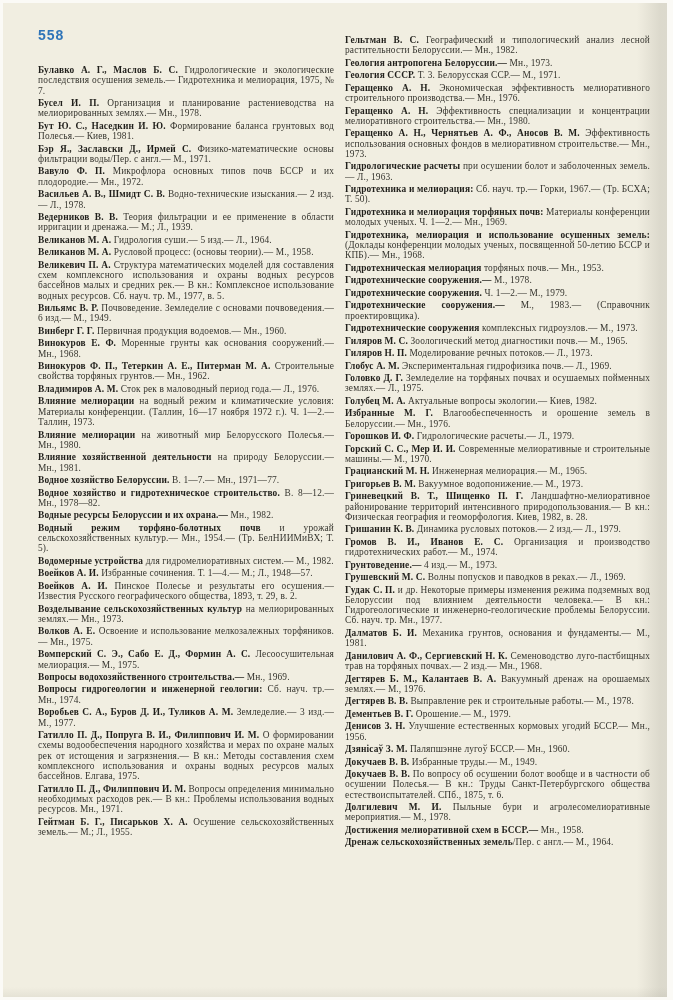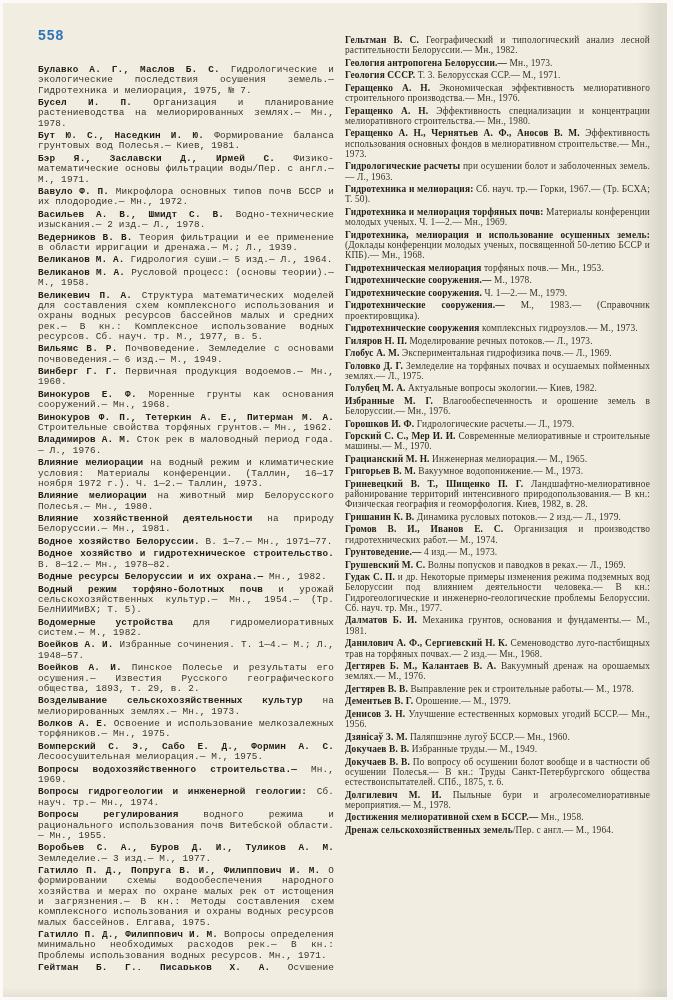--- a/index.html
+++ b/index.html
@@ -25,21 +25,21 @@
   .page-number{
     position:absolute;left:35px;top:24px;
     font-family:"Liberation Sans","DejaVu Sans",sans-serif;
     font-weight:bold;font-size:14px;letter-spacing:1px;color:#2f74b8;
   }
   .col{
     position:absolute;overflow:hidden;
     font-size:9.4px;line-height:10.3px;letter-spacing:0.15px;
     color:#35342e;text-align:justify;
   }
-  .col-left{left:35px;top:62px;width:296px;height:905px;font-family:Liberation Mono, monospace;}
+  .col-left{left:35px;top:62px;width:296px;height:905px;}
   .col-right{left:342px;top:32px;width:305px;height:935px;}
   .entry{margin:0 0 2.2px 0;}
   .entry b{color:#201f1b;}
 </style>
 </head>
 <body>
 
 <div class="page">
   <div class="page-number">558</div>
   <div class="col col-left">
@@ -66,21 +66,20 @@
       <p class="entry"><b>Водные ресурсы Белоруссии и их охрана.—</b> Мн., 1982.</p>
       <p class="entry"><b>Водный режим торфяно-болотных почв</b> и урожай сельскохозяйственных культур.— Мн., 1954.— (Тр. БелНИИМиВХ; Т. 5).</p>
       <p class="entry"><b>Водомерные устройства</b> для гидромелиоративных систем.— М., 1982.</p>
       <p class="entry"><b>Воейков А. И.</b> Избранные сочинения. Т. 1—4.— М.; Л., 1948—57.</p>
       <p class="entry"><b>Воейков А. И.</b> Пинское Полесье и результаты его осушения.— Известия Русского географического общества, 1893, т. 29, в. 2.</p>
       <p class="entry"><b>Возделывание сельскохозяйственных культур</b> на мелиорированных землях.— Мн., 1973.</p>
       <p class="entry"><b>Волков А. Е.</b> Освоение и использование мелкозалежных торфяников.— Мн., 1975.</p>
       <p class="entry"><b>Вомперский С. Э., Сабо Е. Д., Формин А. С.</b> Лесоосушительная мелиорация.— М., 1975.</p>
       <p class="entry"><b>Вопросы водохозяйственного строительства.—</b> Мн., 1969.</p>
       <p class="entry"><b>Вопросы гидрогеологии и инженерной геологии:</b> Сб. науч. тр.— Мн., 1974.</p>
-      <p class="entry"><b>Вопросы регулирования</b> водного режима и рационального использования почв Витебской области.— Мн., 1955.</p>
       <p class="entry"><b>Воробьев С. А., Буров Д. И., Туликов А. М.</b> Земледелие.— 3 изд.— М., 1977.</p>
       <p class="entry"><b>Гатилло П. Д., Попруга В. И., Филиппович И. М.</b> О формировании схемы водообеспечения народного хозяйства и мерах по охране малых рек от истощения и загрязнения.— В кн.: Методы составления схем комплексного использования и охраны водных ресурсов малых бассейнов. Елгава, 1975.</p>
       <p class="entry"><b>Гатилло П. Д., Филиппович И. М.</b> Вопросы определения минимально необходимых расходов рек.— В кн.: Проблемы использования водных ресурсов. Мн., 1971.</p>
       <p class="entry"><b>Гейтман Б. Г., Писарьков Х. А.</b> Осушение сельскохозяйственных земель.— М.; Л., 1955.</p>
     </div>
   <div class="col col-right">
       <p class="entry"><b>Гельтман В. С.</b> Географический и типологический анализ лесной растительности Белоруссии.— Мн., 1982.</p>
       <p class="entry"><b>Геология антропогена Белоруссии.—</b> Мн., 1973.</p>
       <p class="entry"><b>Геология СССР.</b> Т. 3. Белорусская ССР.— М., 1971.</p>
       <p class="entry"><b>Геращенко А. Н.</b> Экономическая эффективность мелиоративного строительного производства.— Мн., 1976.</p>
@@ -88,20 +87,21 @@
       <p class="entry"><b>Геращенко А. Н., Чернятьев А. Ф., Аносов В. М.</b> Эффективность использования основных фондов в мелиоративном строительстве.— Мн., 1973.</p>
       <p class="entry"><b>Гидрологические расчеты</b> при осушении болот и заболоченных земель.— Л., 1963.</p>
       <p class="entry"><b>Гидротехника и мелиорация:</b> Сб. науч. тр.— Горки, 1967.— (Тр. БСХА; Т. 50).</p>
       <p class="entry"><b>Гидротехника и мелиорация торфяных почв:</b> Материалы конференции молодых ученых. Ч. 1—2.— Мн., 1969.</p>
       <p class="entry"><b>Гидротехника, мелиорация и использование осушенных земель:</b> (Доклады конференции молодых ученых, посвященной 50-летию БССР и КПБ).— Мн., 1968.</p>
       <p class="entry"><b>Гидротехническая мелиорация</b> торфяных почв.— Мн., 1953.</p>
       <p class="entry"><b>Гидротехнические сооружения.—</b> М., 1978.</p>
       <p class="entry"><b>Гидротехнические сооружения.</b> Ч. 1—2.— М., 1979.</p>
       <p class="entry"><b>Гидротехнические сооружения.—</b> М., 1983.— (Справочник проектировщика).</p>
       <p class="entry"><b>Гидротехнические сооружения</b> комплексных гидроузлов.— М., 1973.</p>
+      <p class="entry"><b>Гиляров М. С.</b> Зоологический метод диагностики почв.— М., 1965.</p>
       <p class="entry"><b>Гиляров Н. П.</b> Моделирование речных потоков.— Л., 1973.</p>
       <p class="entry"><b>Глобус А. М.</b> Экспериментальная гидрофизика почв.— Л., 1969.</p>
       <p class="entry"><b>Головко Д. Г.</b> Земледелие на торфяных почвах и осушаемых пойменных землях.— Л., 1975.</p>
       <p class="entry"><b>Голубец М. А.</b> Актуальные вопросы экологии.— Киев, 1982.</p>
       <p class="entry"><b>Избранные М. Г.</b> Влагообеспеченность и орошение земель в Белоруссии.— Мн., 1976.</p>
       <p class="entry"><b>Горошков И. Ф.</b> Гидрологические расчеты.— Л., 1979.</p>
       <p class="entry"><b>Горский С. С., Мер И. И.</b> Современные мелиоративные и строительные машины.— М., 1970.</p>
       <p class="entry"><b>Грацианский М. Н.</b> Инженерная мелиорация.— М., 1965.</p>
       <p class="entry"><b>Григорьев В. М.</b> Вакуумное водопонижение.— М., 1973.</p>
       <p class="entry"><b>Гриневецкий В. Т., Шищенко П. Г.</b> Ландшафтно-мелиоративное районирование территорий интенсивного природопользования.— В кн.: Физическая география и геоморфология. Киев, 1982, в. 28.</p>

